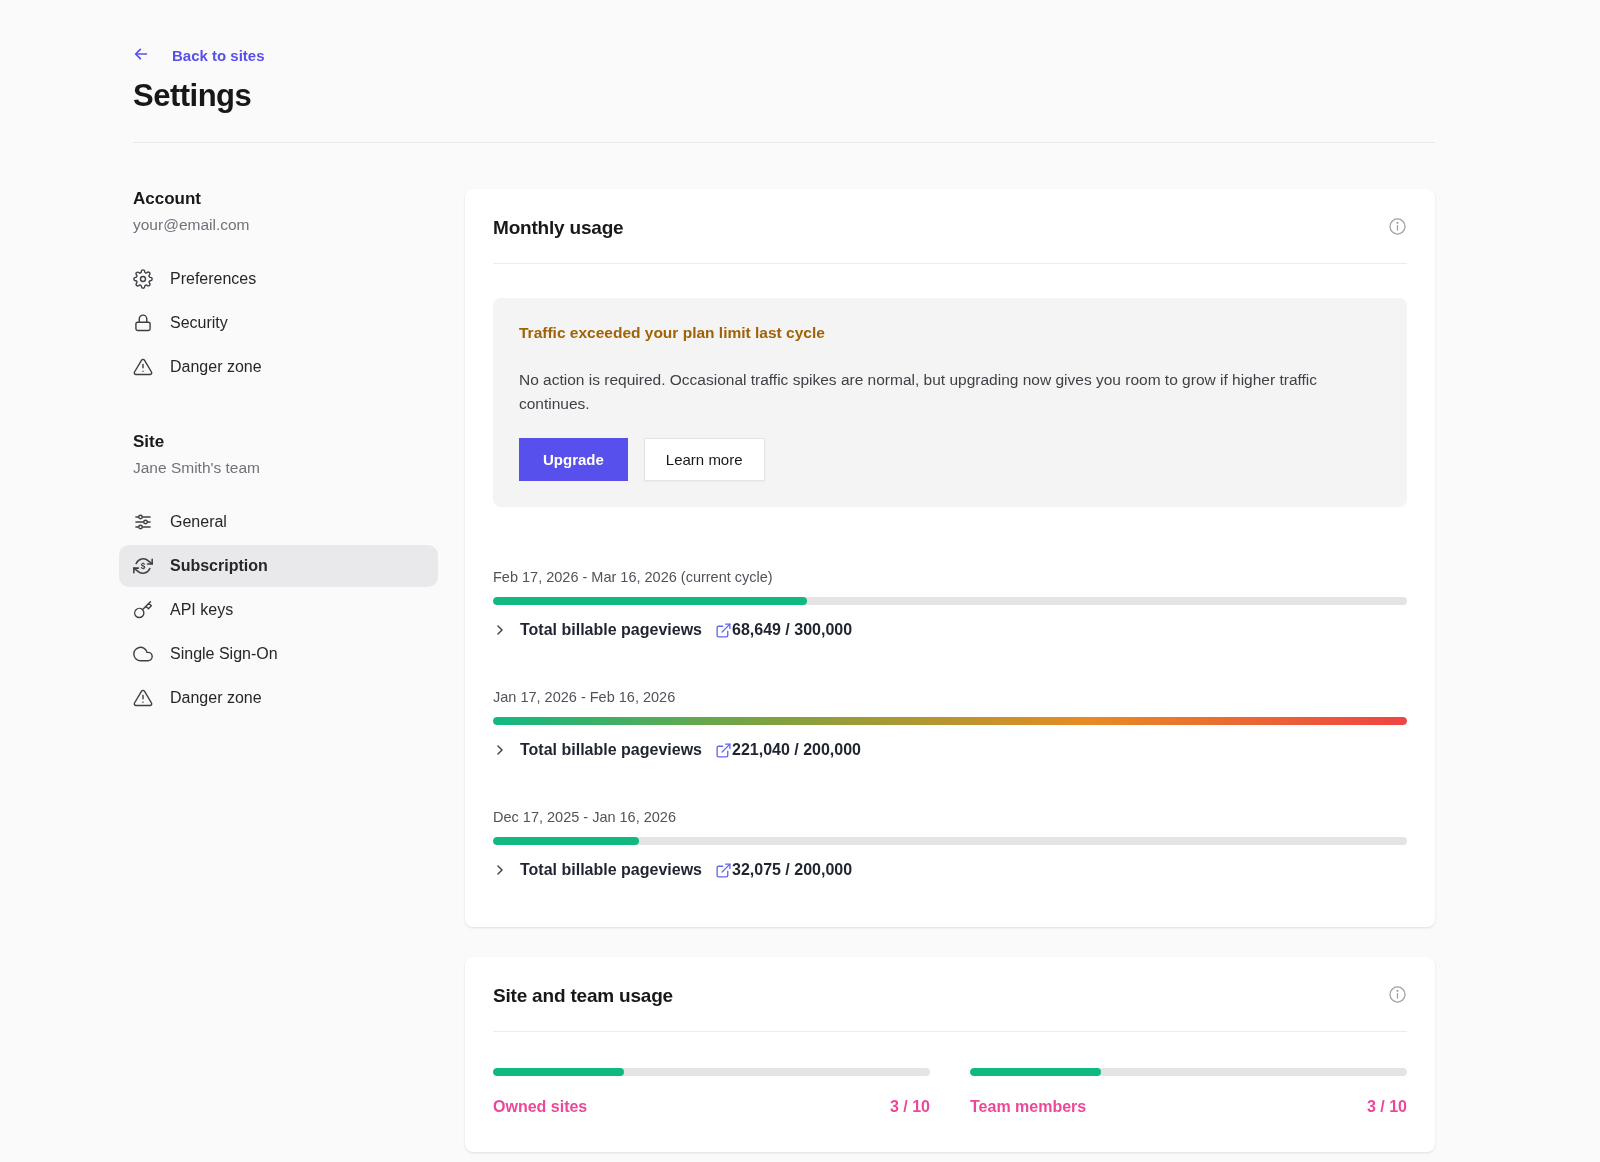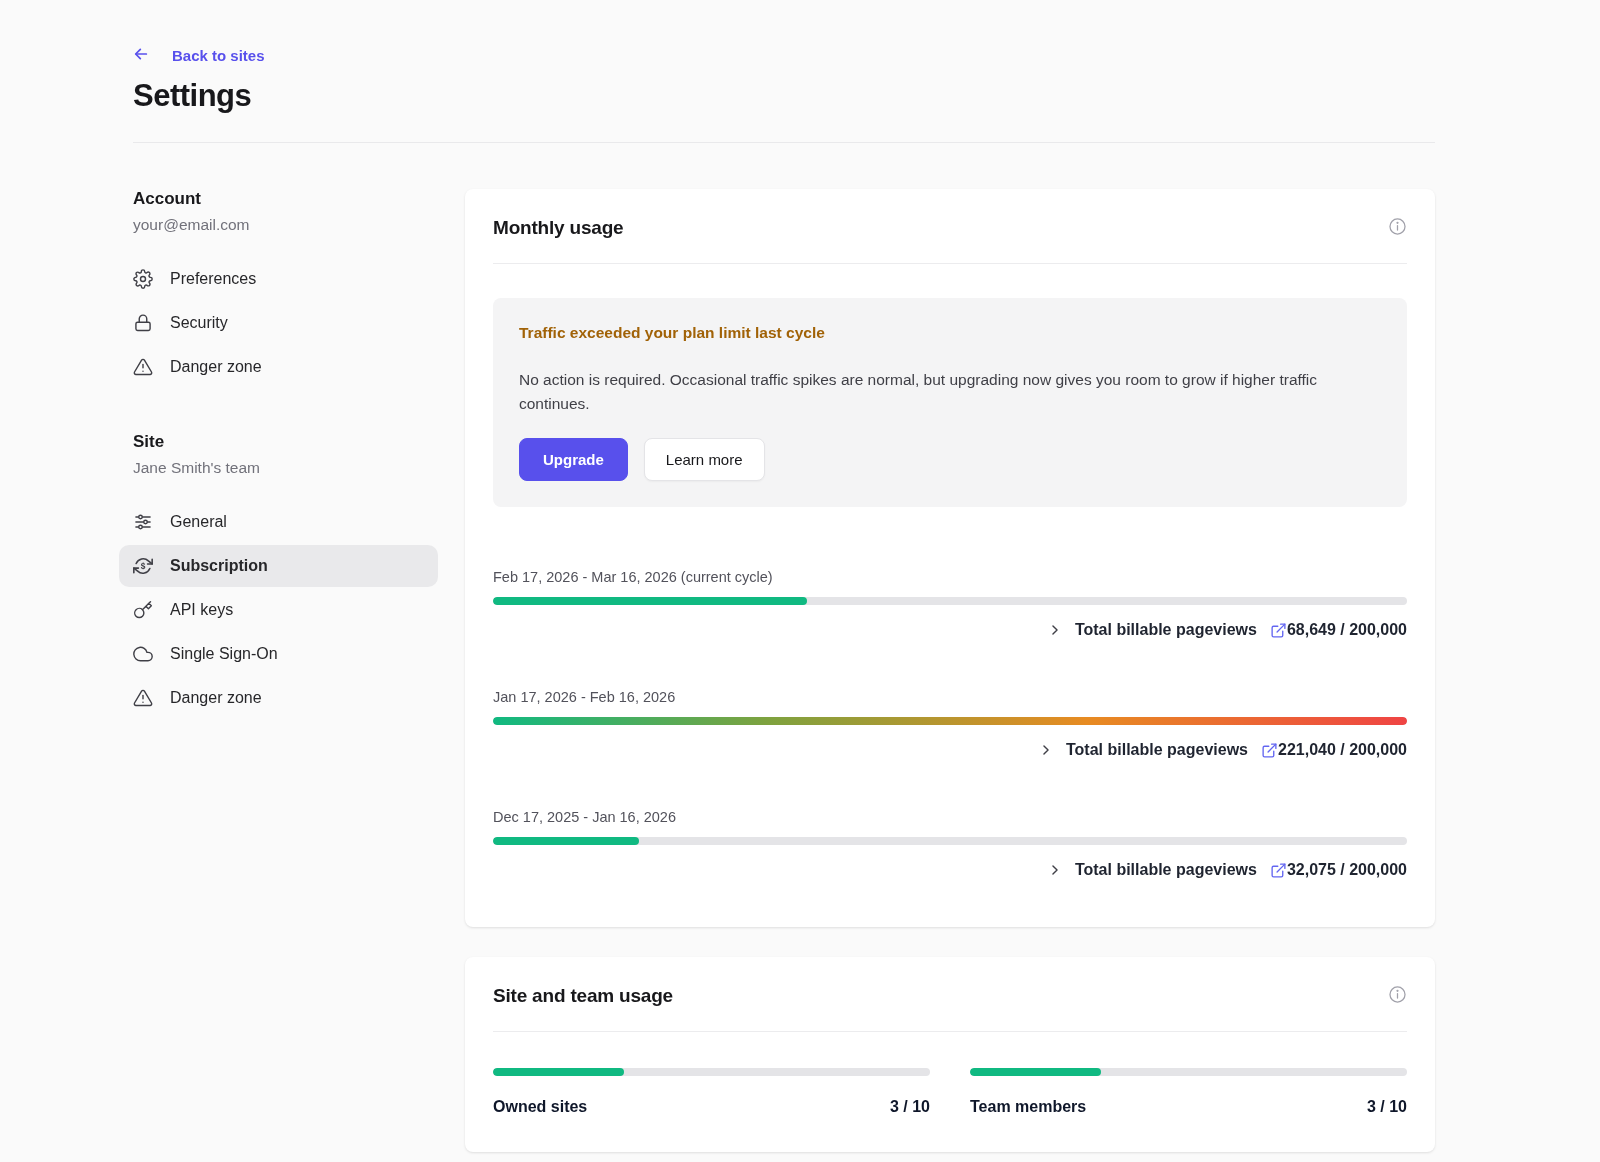--- a/index.html
+++ b/index.html
@@ -38,44 +38,44 @@
   .card-title { font-size: 19px; font-weight: 700; letter-spacing: -0.2px; }
   .info-btn { background: none; border: none; color: #a1a1aa; cursor: pointer; padding: 0; line-height: 0; }
   .info-btn svg { width: 19px; height: 19px; }
   .card-divider { border-bottom: 1px solid #ececee; margin-top: 24px; }
 
   
   .notice { margin-top: 34px; background: #f4f4f5; border-radius: 8px; padding: 26px; }
   .notice-title { font-size: 15.5px; font-weight: 700; color: #a16207; }
   .notice-body { font-size: 15.5px; color: #3f3f46; line-height: 1.55; margin-top: 26px; max-width: 890px; }
   .notice-actions { display: flex; gap: 16px; margin-top: 22px; }
-  .btn { font-family: "Liberation Sans", sans-serif; font-size: 15px; border-radius: 8px; cursor: pointer; }
+  .btn { font-family: "Liberation Sans", sans-serif; font-size: 15px; border-radius: 0; cursor: pointer; }
   .btn-primary { background: #5850ec; color: #ffffff; border: 1px solid #5850ec; padding: 12px 23px; font-weight: 600; }
   .btn-secondary { background: #ffffff; color: #18181b; border: 1px solid #e4e4e7; padding: 12px 21px; font-weight: 500; box-shadow: 0 1px 2px rgba(0,0,0,0.04); }
 
   
   .cycles { margin-top: 62px; }
   .cycle { margin-bottom: 50px; }
   .cycle:last-child { margin-bottom: 8px; }
   .cycle-period { font-size: 14.5px; color: #52525b; margin-bottom: 12px; }
   .bar-track { height: 8px; background: #e4e4e7; border-radius: 99px; overflow: hidden; }
   .bar-fill { height: 100%; background: #10b981; border-radius: 99px; }
   .bar-fill.gradient { background: linear-gradient(90deg, #10b981 0%, #7ea23f 30%, #e78b22 65%, #ef4444 100%); }
-  .cycle-row { display: flex; justify-content: flex-end; align-items: center; margin-top: 16px; }
+  .cycle-row { display: flex; justify-content: flex-start; align-items: center; margin-top: 16px; }
   .cycle-left { display: flex; align-items: center; gap: 13px; font-size: 16px; font-weight: 600; color: #1f2430; cursor: pointer; }
   .chevron { display: inline-flex; color: #3f3f46; }
   .chevron svg { width: 14px; height: 14px; }
   .ext-link { display: inline-flex; color: #6366f1; cursor: pointer; }
   .ext-link svg { width: 17px; height: 17px; }
   .cycle-value { font-size: 16px; font-weight: 600; color: #1f2430; }
 
   
   .stats-grid { display: flex; gap: 40px; margin-top: 36px; }
   .stat { flex: 1; }
-  .stat-row { display: flex; justify-content: space-between; align-items: center; margin-top: 22px; font-size: 16px; font-weight: 600; color: #0f172a; }
+  .stat-row { display: flex; justify-content: space-between; align-items: center; margin-top: 22px; font-size: 16px; font-weight: 600; color: #ec4899; }
   .card.bottom { padding-bottom: 36px; }
   svg { stroke-linecap: round; stroke-linejoin: round; }
 </style>
 </head>
 <body>
 
 <div class="container">
 
   
   <a class="back-link">
@@ -223,21 +223,21 @@
                   </span>
                 <span>Total billable pageviews</span>
                 <span class="ext-link">
                     <svg viewBox="0 0 24 24" fill="none" stroke="currentColor" stroke-width="1.9">
                       <path d="M18 13v6a2 2 0 0 1-2 2H5a2 2 0 0 1-2-2V8a2 2 0 0 1 2-2h6"></path>
                       <polyline points="15 3 21 3 21 9"></polyline>
                       <line x1="10" y1="14" x2="21" y2="3"></line>
                     </svg>
                   </span>
               </div>
-              <div class="cycle-value">68,649 / 200,000</div>
+              <div class="cycle-value">68,649 / 300,000</div>
             </div>
           </div>
 
           <div class="cycle">
             <div class="cycle-period">Jan 17, 2026 - Feb 16, 2026</div>
             <div class="bar-track">
               <div class="bar-fill gradient" style="width: 100%;"></div>
             </div>
             <div class="cycle-row">
               <div class="cycle-left">

